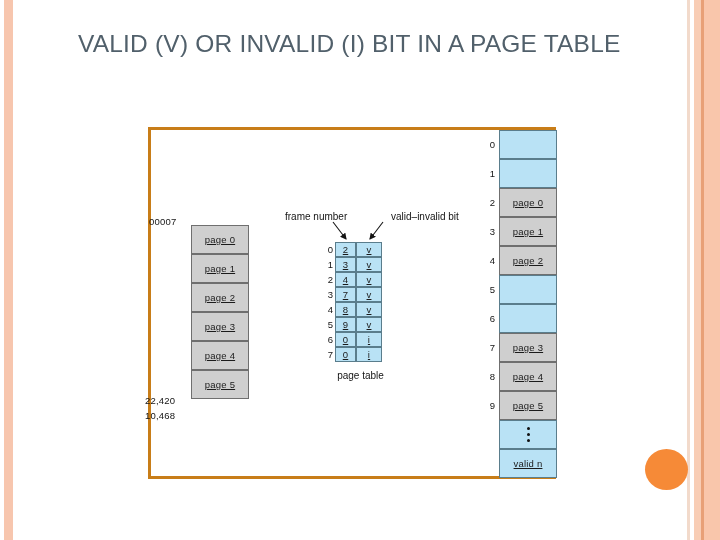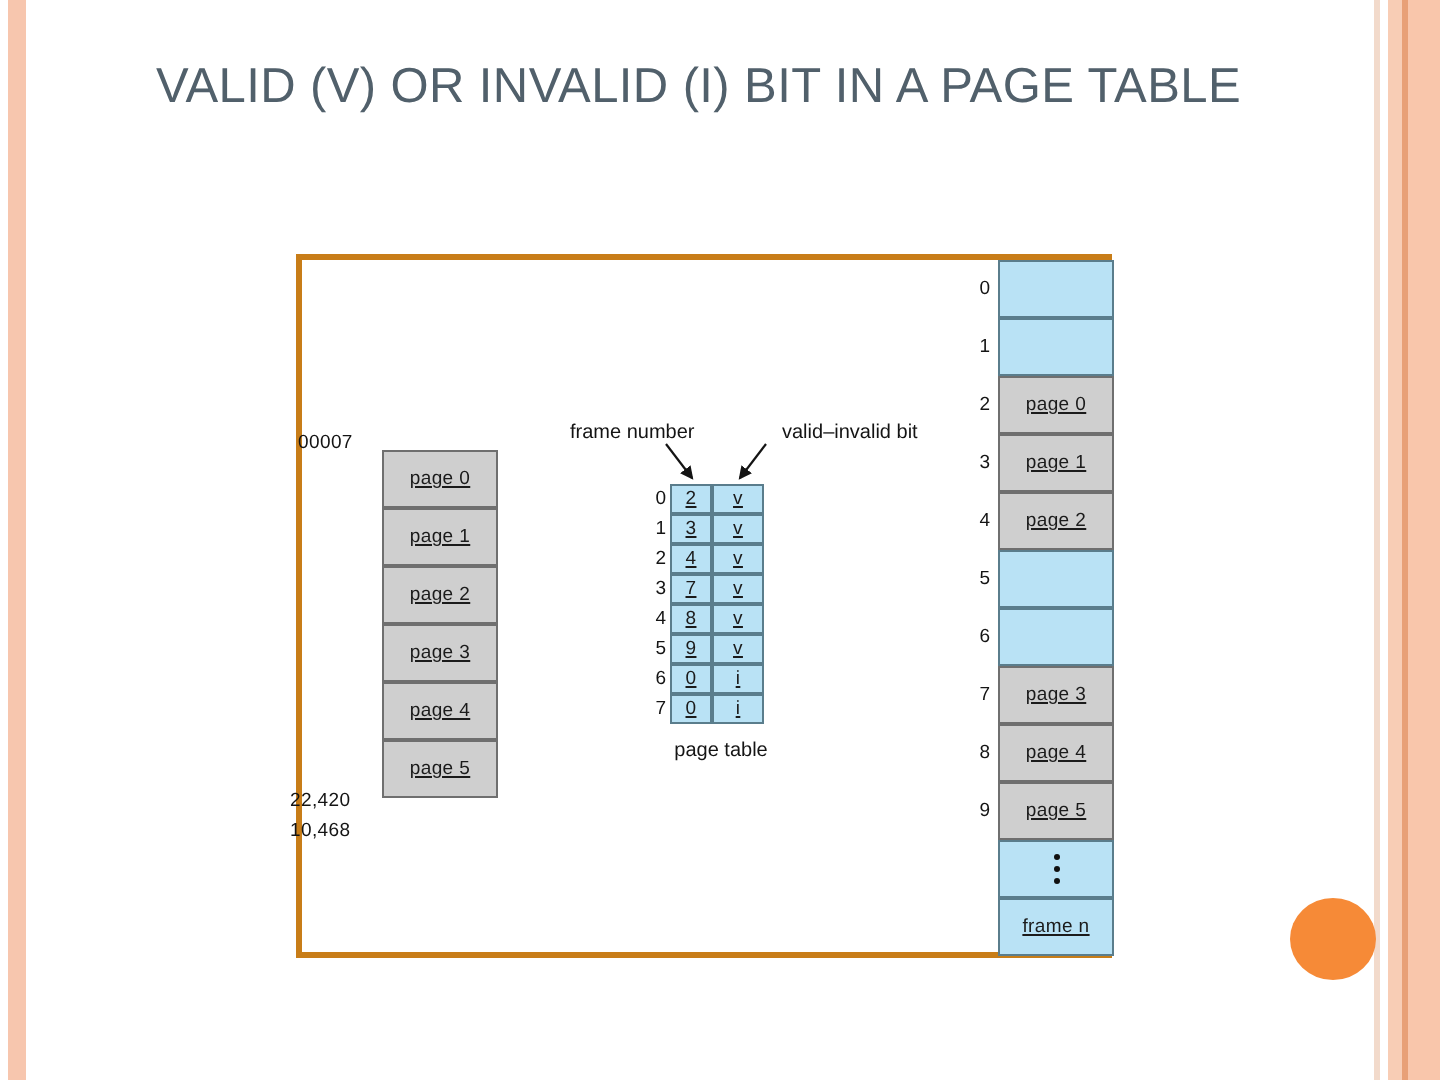--- a/index.html
+++ b/index.html
@@ -255,20 +255,20 @@
       <div class="pm-index" style="top:261px;">9</div>
       <div class="cell cell-gray" style="top:261px;">page 5</div>
 
       <div class="cell cell-blue dots-cell" style="top:290px;">
         <span class="dot"></span>
         <span class="dot"></span>
         <span class="dot"></span>
       </div>
 
       <div class="cell cell-blue" style="top:319px;">
-        <span>frame n</span>
+        <span>valid n</span>
       </div>
     </div>
 
   </div>
 </div>
 
 <div id="orange-circle"></div>
 
 </body></html>

